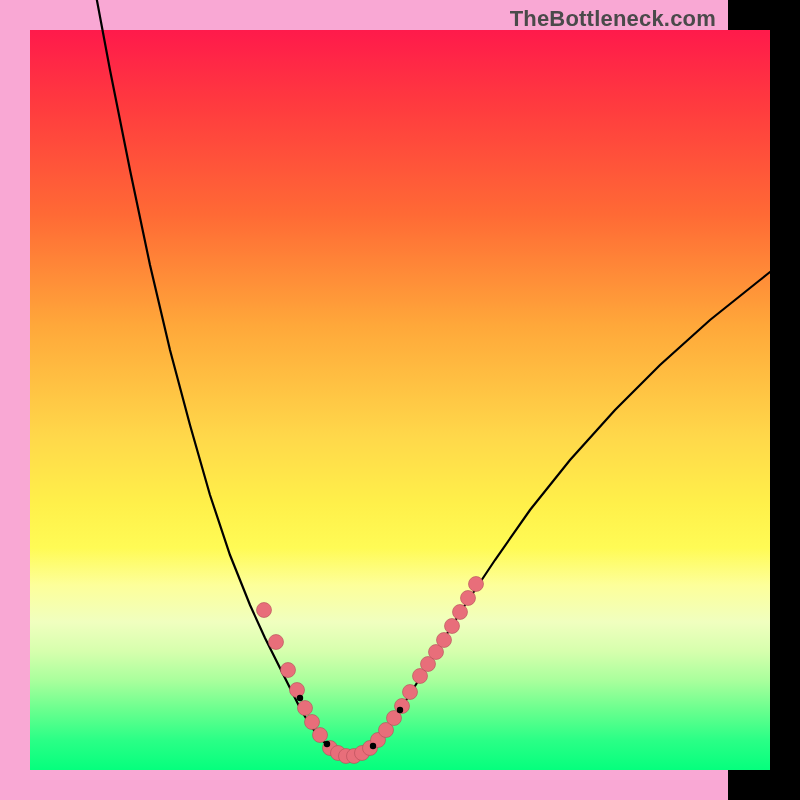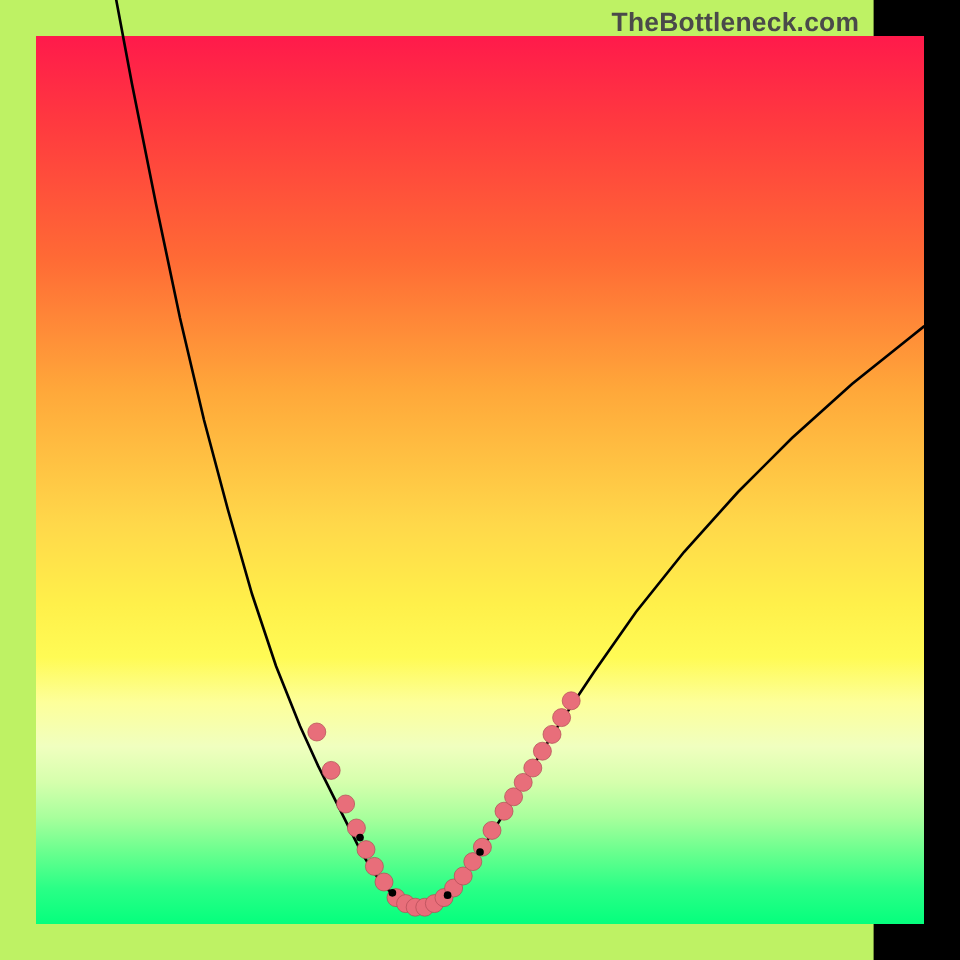--- a/index.html
+++ b/index.html
@@ -8,21 +8,21 @@
     width: 800px;
     height: 800px;
     background: #000;
     overflow: hidden;
     font-family: Arial, Helvetica, sans-serif;
   }
   .outer {
     width: 728px;
     height: 800px;
     position: relative;
-    background: #bef264;
+    background: #f9a8d4;
   }
   .watermark {
     position: absolute;
     top: 6px;
     right: 12px;
     color: #4a4a4a;
     font-size: 22px;
     font-weight: 600;
     letter-spacing: 0.2px;
     z-index: 10;

